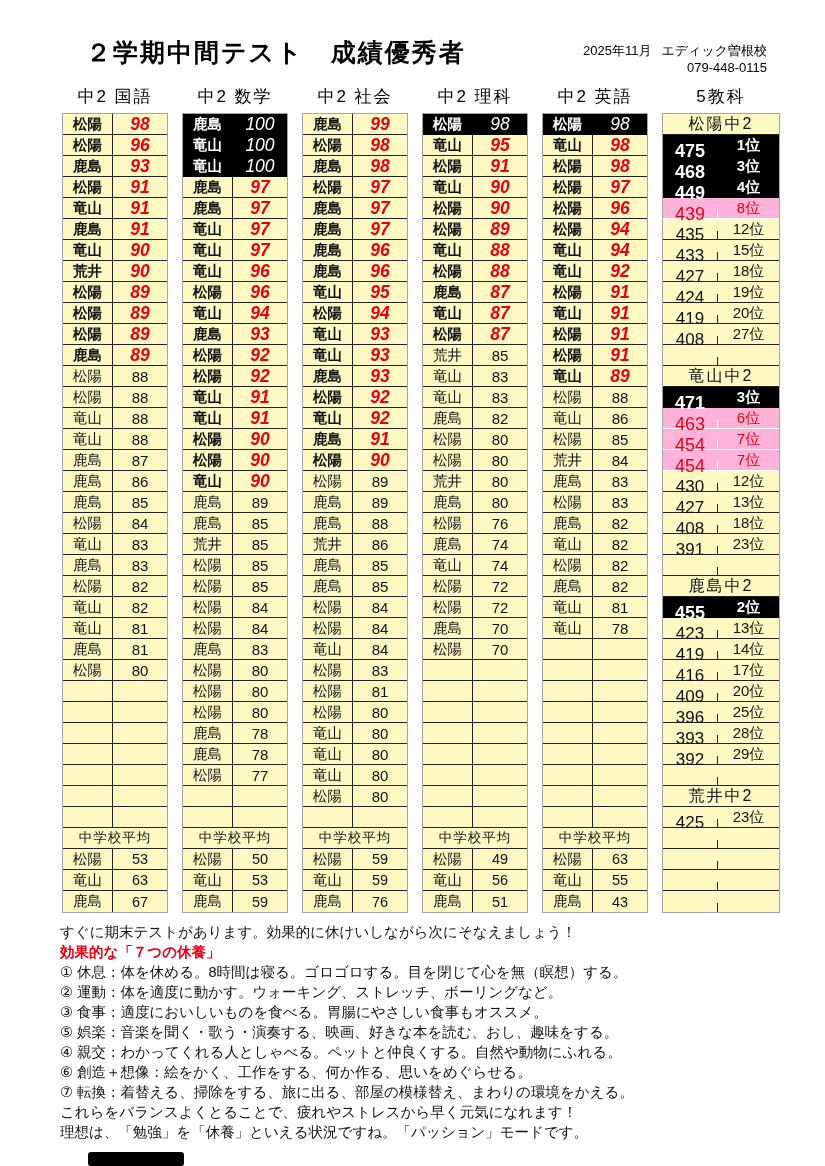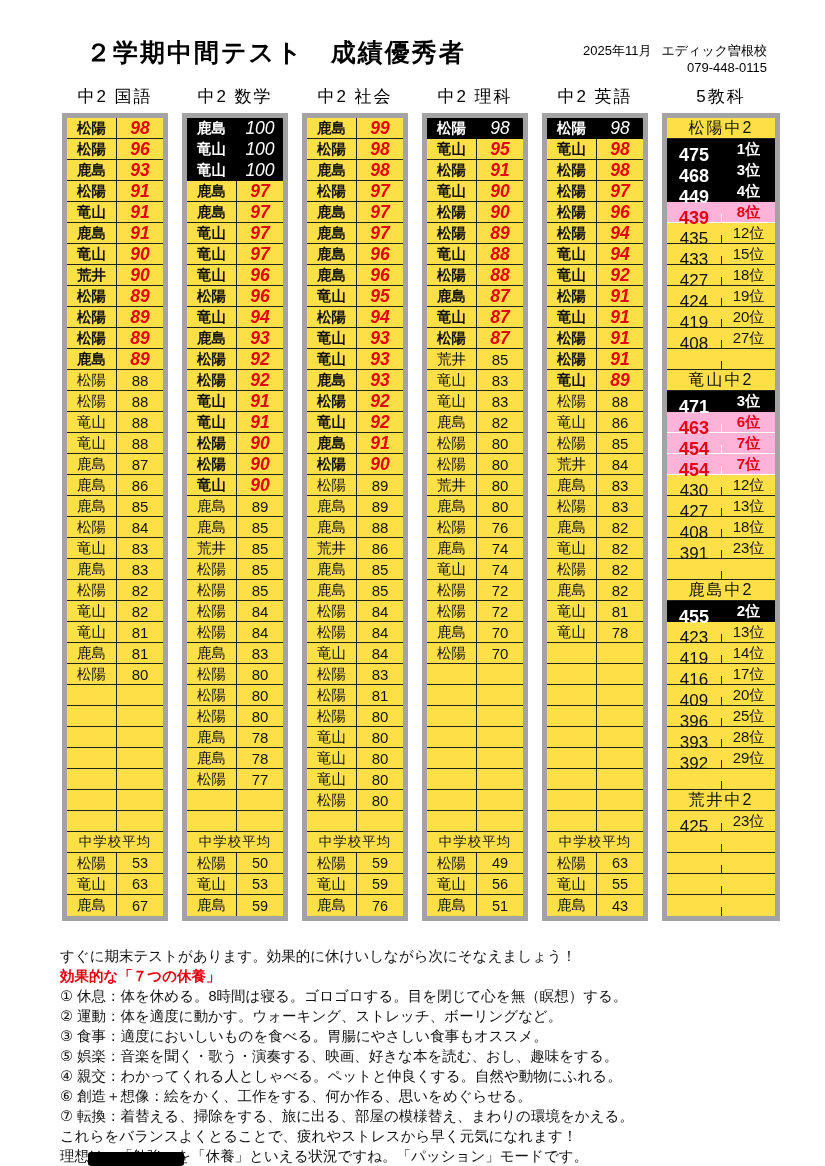--- a/index.html
+++ b/index.html
@@ -2,40 +2,40 @@
 <html><head>
 <meta charset="utf-8">
 <style>
   html,body{margin:0;padding:0;background:#888;}
   .page{position:relative;width:825px;height:1166px;background:#ffffff;overflow:hidden;
         font-family:"Liberation Sans","DejaVu Sans",sans-serif;color:#111;}
   .title{position:absolute;left:66px;top:36px;font-size:25px;font-weight:700;letter-spacing:2px;color:#000;margin-left:20px;}
   .pub{position:absolute;top:42px;right:58px;text-align:right;font-size:13px;line-height:17px;color:#000;}
   .pub .row1 span{margin-left:10px;}
   .col-label{position:absolute;top:85px;height:26px;text-align:center;font-size:17px;letter-spacing:2px;color:#000;}
-  .table{position:absolute;top:113px;border:5px solid #a3a3a3;background:#fde047;box-sizing:border-box;}
+  .table{position:absolute;top:113px;border:1px solid #a3a3a3;background:#fef9c3;box-sizing:border-box;}
   .srow,.trow{display:flex;height:21px;box-sizing:border-box;border-bottom:1px solid #222;}
   .table > :last-child{border-bottom:none;}
   .cname{width:50px;box-sizing:border-box;border-right:1px solid #222;display:flex;align-items:center;justify-content:center;font-size:14.5px;}
   .cscore{flex:1;display:flex;align-items:center;justify-content:center;font-size:15px;}
   .r .cname{font-weight:700;}
   .r .cscore{color:#e60012;font-weight:700;font-style:italic;font-size:17.5px;}
   .k{background:#000;color:#fff;border-bottom-color:#000;}
   .k .cname{font-weight:700;border-right-color:#000;}
   .k .cscore{font-weight:400;font-style:italic;font-size:17.5px;}
   .avg-head{height:21px;box-sizing:border-box;border-bottom:1px solid #222;display:flex;align-items:center;justify-content:center;font-size:13.5px;letter-spacing:1px;}
   .avgrow .cscore{font-size:14.5px;}
   .sec-head{height:21px;box-sizing:border-box;border-bottom:1px solid #222;display:flex;align-items:center;justify-content:center;font-size:16px;letter-spacing:2px;}
   .tscore{width:55px;box-sizing:border-box;border-right:1px solid #222;display:flex;align-items:center;justify-content:center;font-size:17px;margin-top:12px;}
   .trank{flex:1;display:flex;align-items:center;justify-content:center;font-size:15px;}
   .tk{background:#000;color:#fff;border-bottom-color:#000;font-weight:700;}
   .tk .tscore{border-right-color:#000;font-size:18px;}
-  .tp{background:#ffb3d9;color:#e60012;font-weight:700;border-bottom-color:#fff;}
+  .tp{background:#ffb3d9;color:#e60012;font-weight:400;border-bottom-color:#fff;}
   .tp .tscore{border-right-color:#fff;font-size:18px;}
-  #footer{position:absolute;left:60px;top:922px;width:715px;margin-top:24px;}
+  #footer{position:absolute;left:60px;top:922px;width:715px;}
   .fline{font-size:14.5px;line-height:20px;color:#111;white-space:nowrap;}
   .fred{color:#e60012;font-weight:700;}
   .bottom-mark{position:absolute;left:88px;top:1152px;width:96px;height:14px;background:#000;border-radius:3px;}
 </style>
 </head>
 <body>
 
 <div class="page">
   <div class="title">２学期中間テスト　成績優秀者</div>
   <div class="pub">

